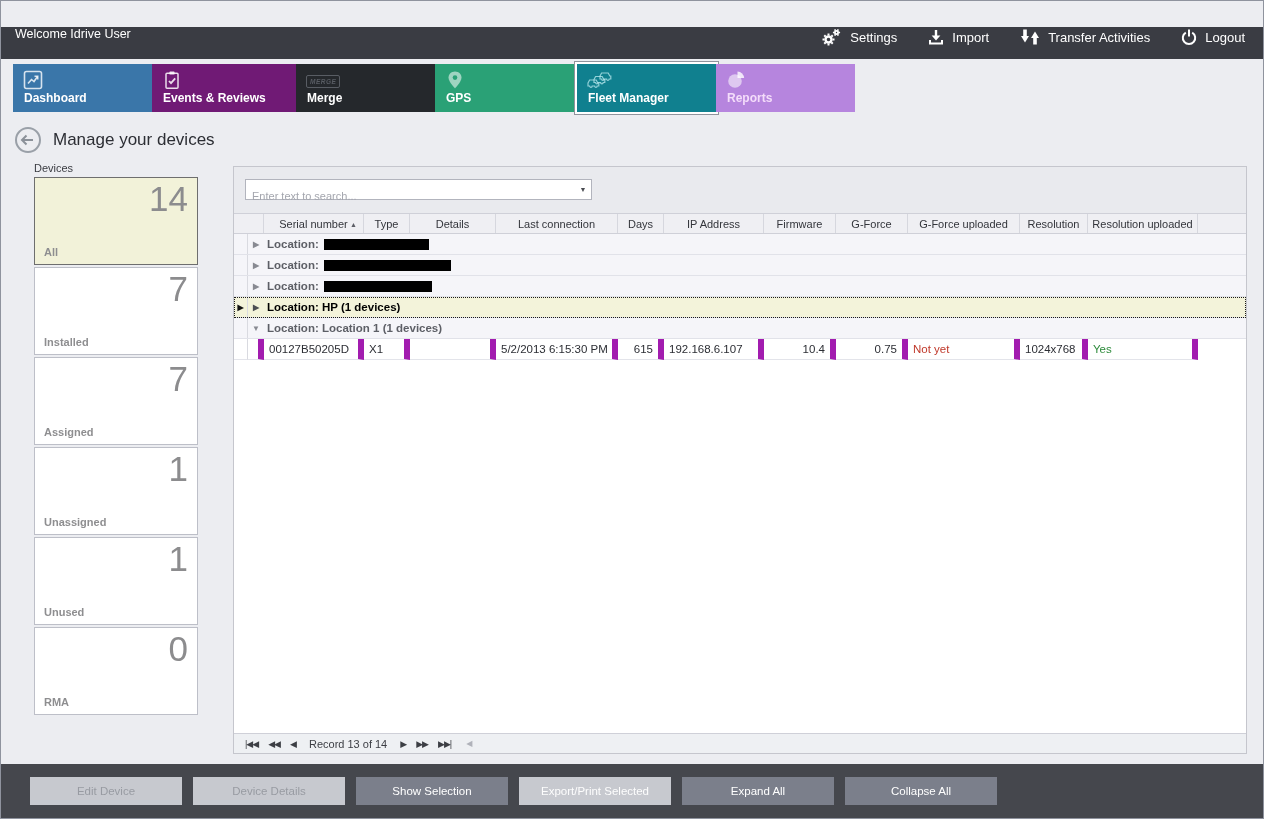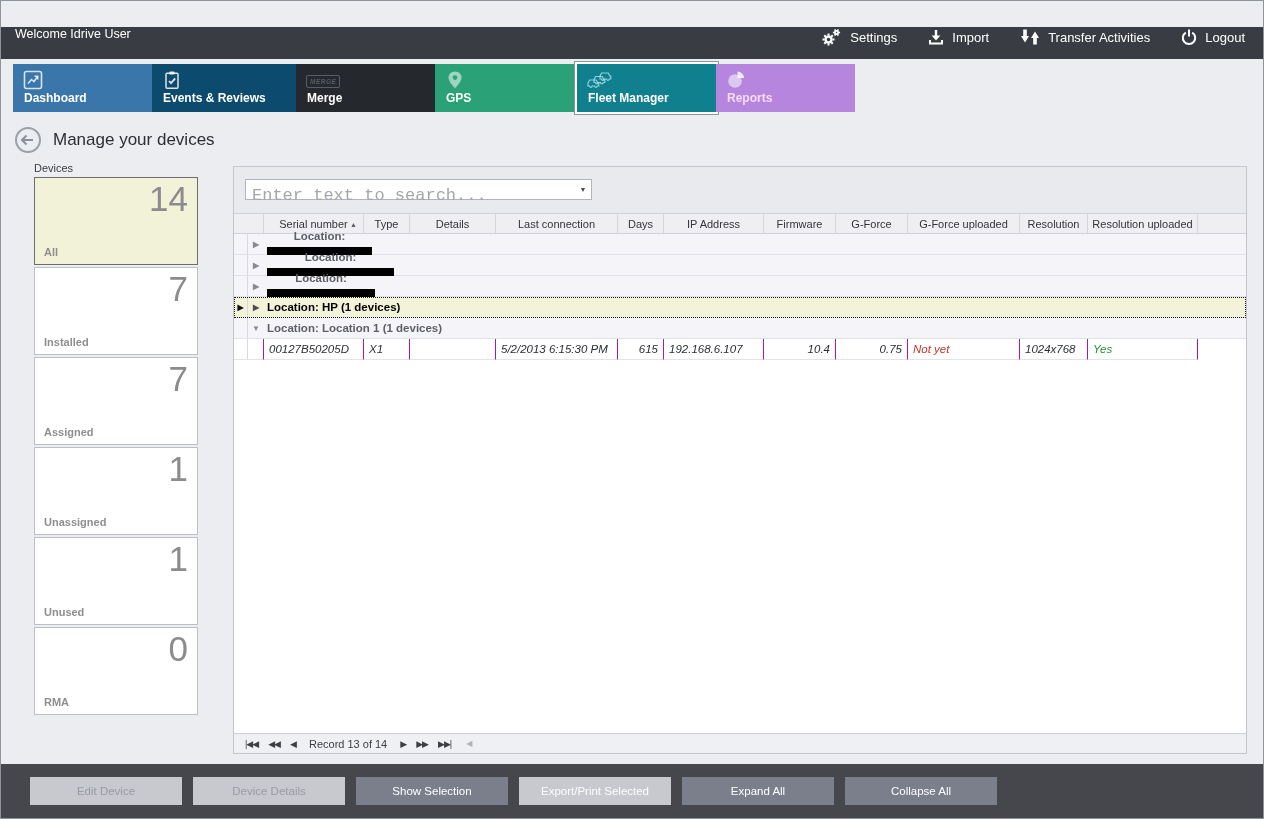--- a/index.html
+++ b/index.html
@@ -35,21 +35,21 @@
   }
   .welcome { font-size:12.5px; margin-left:14px; }
   .nav-actions { margin-left:auto; display:flex; align-items:center; gap:30px; padding-right:18px; }
   .nav-action { display:flex; align-items:center; gap:7px; font-size:13px; cursor:default; }
   
   .tabstrip { position:absolute; top:58px; left:0; right:0; height:60px; display:flex; padding:5px 0 0 12px; }
   .tab { position:relative; width:139px; height:48px; color:#fff; cursor:default; }
   .tab .tab-label { position:absolute; left:11px; bottom:7px; font-size:12px; font-weight:bold; }
   .tab .tab-icon { position:absolute; left:10px; top:6px; }
   .tab-dashboard { background:#3a76a9; }
-  .tab-events    { background:#0c4a6e; }
+  .tab-events    { background:#701a75; }
   .tab-merge     { background:#25282c; }
   .tab-gps       { background:#2aa176; }
   .tab-fleet     { background:#10808f; box-shadow:0 0 0 2px #fff, 0 0 0 3px #8f939c; }
   .tab-reports   { background:#b685de; }
   .tab-reports .tab-label { color:#f4dcfa; }
   .merge-box { display:inline-block; border:1px solid #595d64; color:#595d64; font-size:6.5px; font-weight:bold;
     font-style:italic; letter-spacing:.5px; padding:2px 3px; border-radius:2px; }
   
   .pagehead { position:absolute; top:118px; left:0; right:0; height:42px; display:flex; align-items:center; padding-left:13px; }
   .page-title { font-size:17px; color:#2c2e34; margin-left:11px; }
@@ -61,47 +61,47 @@
   .card .count { position:absolute; top:1px; right:9px; font-size:35px; color:#8c8c8e; }
   .card .clabel { position:absolute; left:9px; bottom:6px; font-size:11px; font-weight:bold; color:#8e8e90; }
   
   .grid-panel {
     position:absolute; left:232px; top:165px; width:1014px; height:588px;
     background:#fff; border:1px solid #c5c6cd; display:flex; flex-direction:column;
   }
   .search-area { height:46px; background:#e9eaee; flex:none; position:relative; }
   .search-box { position:absolute; left:11px; top:12px; width:347px; height:21px; background:#fff;
     border:1px solid #b2b4bd; display:flex; align-items:center; }
-  .search-box input { flex:1; border:none; outline:none; font-size:17px; color:#3a3c42; padding:0 6px;
-    font-family:Liberation Mono, monospace; background:transparent;margin-top:12px; }
+  .search-box input { flex:1; border:none; outline:none; font-size:11px; color:#3a3c42; padding:0 6px;
+    font-family:Liberation Sans, sans-serif; background:transparent;margin-top:12px; }
   .search-box input::placeholder { color:#a4a6ae; }
   .dd-arrow { width:16px; text-align:center; font-size:7px; color:#4a4c52; cursor:default; }
   .hdr-row { height:21px; display:flex; background:#efeff3; border-top:1px solid #cfd0d8; border-bottom:1px solid #cfd0d8;
     font-size:11px; color:#33353b; flex:none; }
   .hcell { display:flex; align-items:center; justify-content:center; border-right:1px solid #d6d7de; position:relative; cursor:default; }
   .sort-glyph { font-size:7px; color:#5c5e66; position:absolute; right:6px; top:7px; }
   .col-ind{width:14px; flex:none;} .col-exp{width:16px; flex:none;} .col-serial{width:100px; flex:none;}
   .col-type{width:46px; flex:none;} .col-vehicle{width:86px; flex:none;} .col-last{width:122px; flex:none;}
   .col-days{width:46px; flex:none;} .col-ip{width:100px; flex:none;} .col-fw{width:72px; flex:none;}
   .col-gf{width:72px; flex:none;} .col-gfu{width:112px; flex:none;} .col-res{width:68px; flex:none;}
   .col-resu{width:110px; flex:none;} .col-fill{flex:1; border-right:none !important;}
   .hdr-gutter { width:30px; flex:none; border-right:1px solid #d6d7de; }
   .grow { height:21px; display:flex; align-items:center; background:#f5f5f9; border-bottom:1px solid #e1e2e9;
     font-size:11.5px; font-weight:bold; color:#5d5f66; flex:none; cursor:default; }
   .grow .col-ind { align-self:stretch; border-right:1px solid #d9dae0; display:flex; align-items:center; justify-content:center; }
   .tri { font-size:8px; color:#888a92; width:16px; text-align:center; flex:none; }
-  .grow .gtext { margin-left:3px; display:flex; align-items:center; gap:5px;flex-direction:column; }
+  .grow .gtext { margin-left:3px; display:flex; align-items:center; gap:5px; }
   .grow.selected { background:#f3f3da; color:#000; outline:1px dotted #1a1a1a; outline-offset:-1px; }
   .grow.selected .tri { color:#4c4e54; }
   .row-ind-arrow { font-size:8px; color:#111; }
   .redact-row { height:11px; }
   .rw1 { width:105px; } .rw2 { width:127px; } .rw3 { width:108px; }
   .drow { height:21px; display:flex; background:#fff; font-size:11.5px; color:#2c2e34; flex:none; cursor:default; }
-  .dcell { border-right:1px solid #a21caf; border-bottom:1px solid #e3e4ea; padding:0 5px; line-height:20px;
-    white-space:nowrap; overflow:hidden;font-style:italic; }
+  .dcell { border-right:6px solid #a21caf; border-bottom:1px solid #e3e4ea; padding:0 5px; line-height:20px;
+    white-space:nowrap; overflow:hidden; }
   .drow .col-ind { border-bottom:1px solid #e3e4ea; border-right:1px solid #d9dae0; padding:0; }
   .drow .col-exp { border-bottom:1px solid #e3e4ea; padding:0; }
   .num { text-align:right; }
   .val-red { color:#c0392b; }
   .val-green { color:#2e8b3c; }
   .grid-filler { flex:1; background:#fff; }
   .pager { height:20px; flex:none; background:#eef0f3; border-top:1px solid #cfd0d8;
     display:flex; align-items:center; font-size:11px; color:#3c3e44; padding-left:6px; }
   .pg-btn { font-size:9px; color:#3c3e44; padding:0 5px; letter-spacing:-1px; cursor:default; }
   .pager-label { margin:0 8px; letter-spacing:0; }

